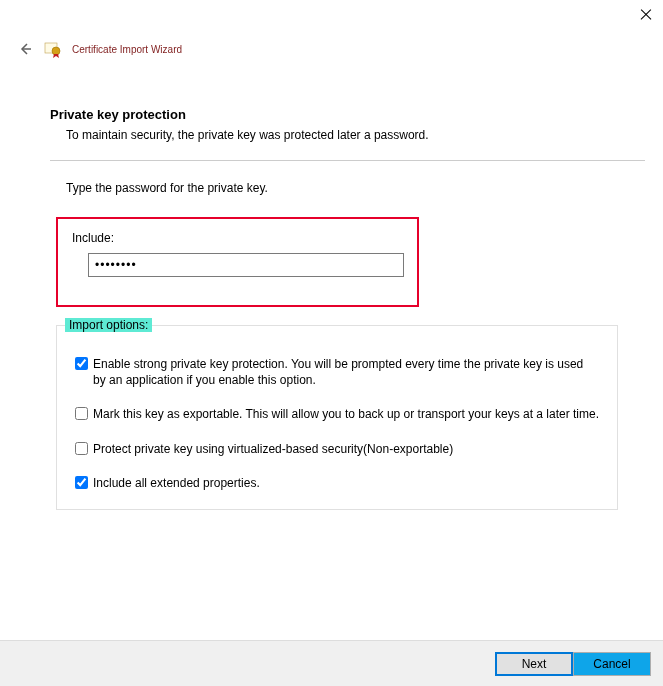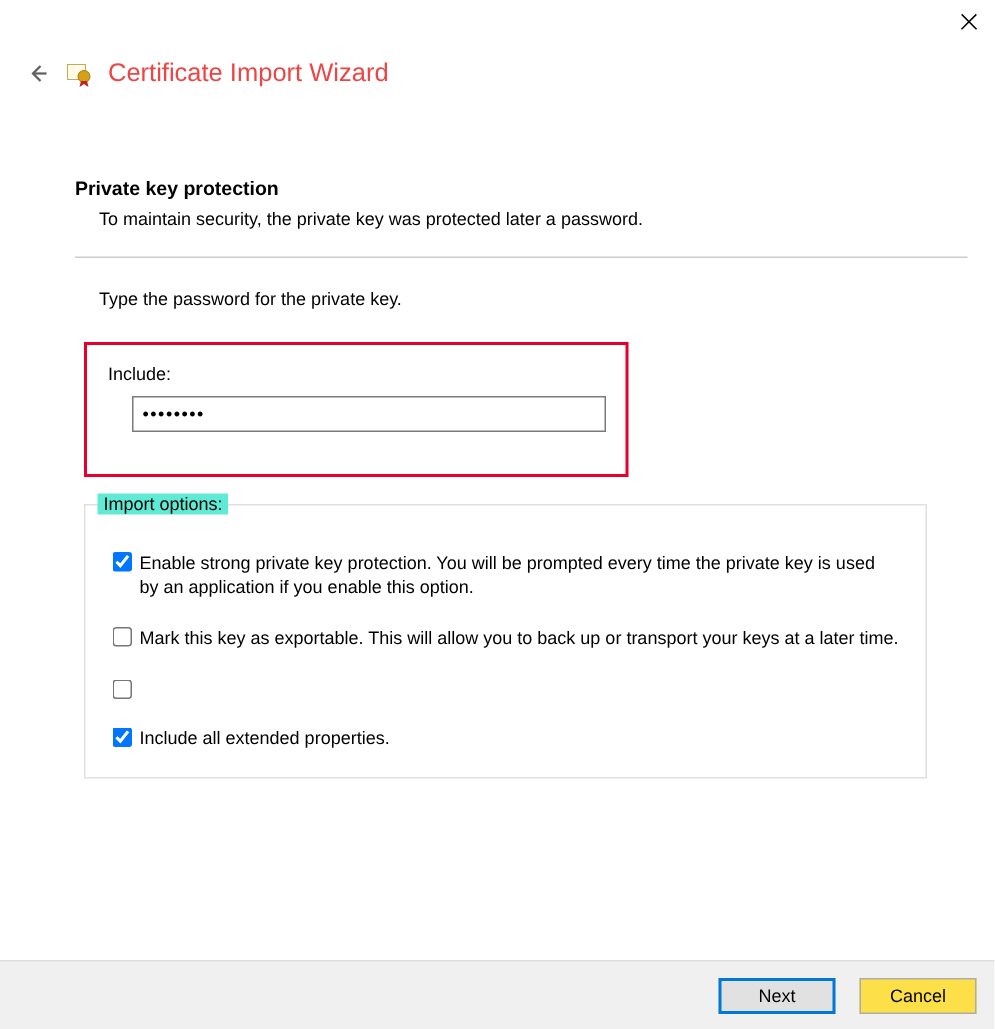--- a/index.html
+++ b/index.html
@@ -47,26 +47,26 @@
       cursor: pointer;
       margin-right: 8px;
       color: #606060;
     }
     .wiz-icon {
       width: 18px;
       height: 18px;
       margin-right: 10px;
     }
     .wiz-title {
-      font-size: 17px;
-      color: #ef4444;
+      font-size: 10px;
+      color: #7f1d1d;
     }
     .content {
       position: absolute;
-      top: 118px;
+      top: 107px;
       left: 50px;
       width: 595px;
     }
     .section-title {
       font-weight: bold;
       font-size: 13px;
       margin-bottom: 6px;
     }
     .section-desc {
       font-size: 12px;
@@ -143,28 +143,28 @@
       bottom: 0;
       left: 0;
       width: 100%;
       height: 46px;
       background: #f0f0f0;
       border-top: 1px solid #ddd;
       display: flex;
       justify-content: flex-end;
       align-items: center;
       padding-right: 12px;
-      gap: 16px;
+      gap: 0;
     }
     .btn {
       min-width: 78px;
       height: 24px;
       font-size: 12px;
       font-family: inherit;
-      background: #fde047;
+      background: #0ea5e9;
       border: 1px solid #adadad;
       cursor: pointer;
     }
     .btn-primary {
       border: 2px solid #0078d7;
       background: #e1e1e1;
     }
   </style>
 </head>
 <body>
@@ -205,20 +205,21 @@
     <div class="chk-row">
       <input type="checkbox" checked="" style="">
       <label>Enable strong private key protection. You will be prompted every time the private key is used by an application if you enable this option.</label>
     </div>
     <div class="chk-row">
       <input type="checkbox" style="">
       <label>Mark this key as exportable. This will allow you to back up or transport your keys at a later time.</label>
     </div>
     <div class="chk-row">
       <input type="checkbox" style="">
+      <label>Protect private key using virtualized-based security(Non-exportable)</label>
     </div>
     <div class="chk-row">
       <input type="checkbox" checked="" style="">
       <label>Include all extended properties.</label>
     </div>
   </div>
 </div>
 
 <div class="footer">
   <button class="btn btn-primary">Next</button>

